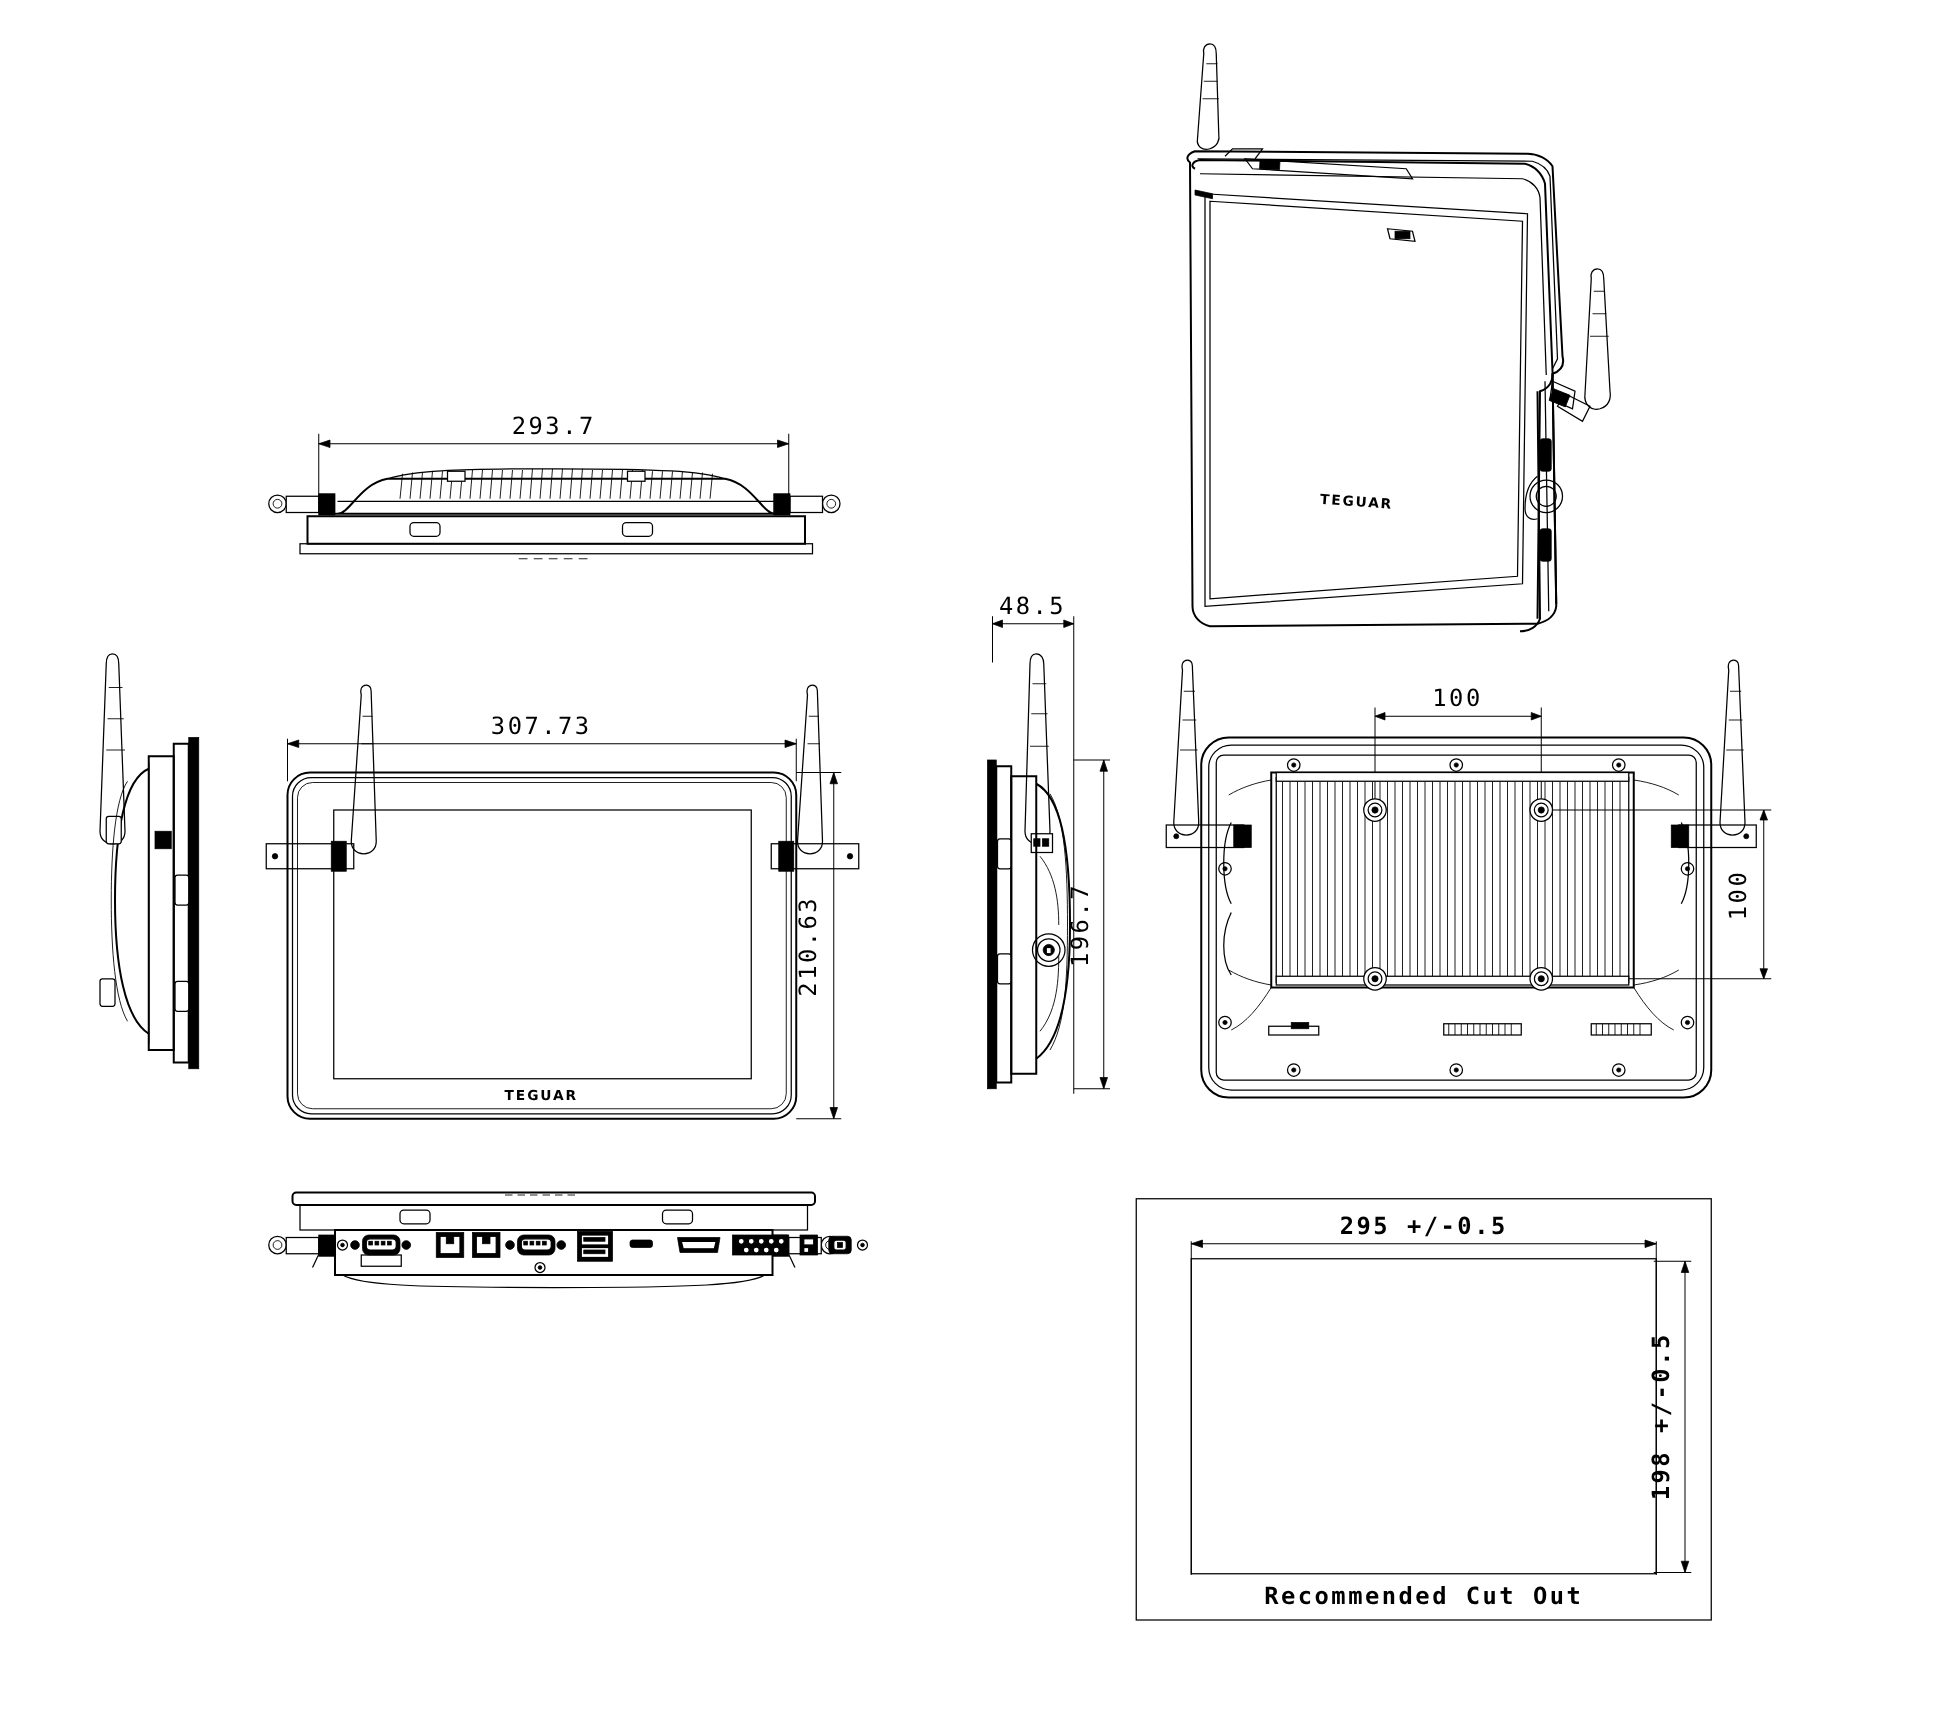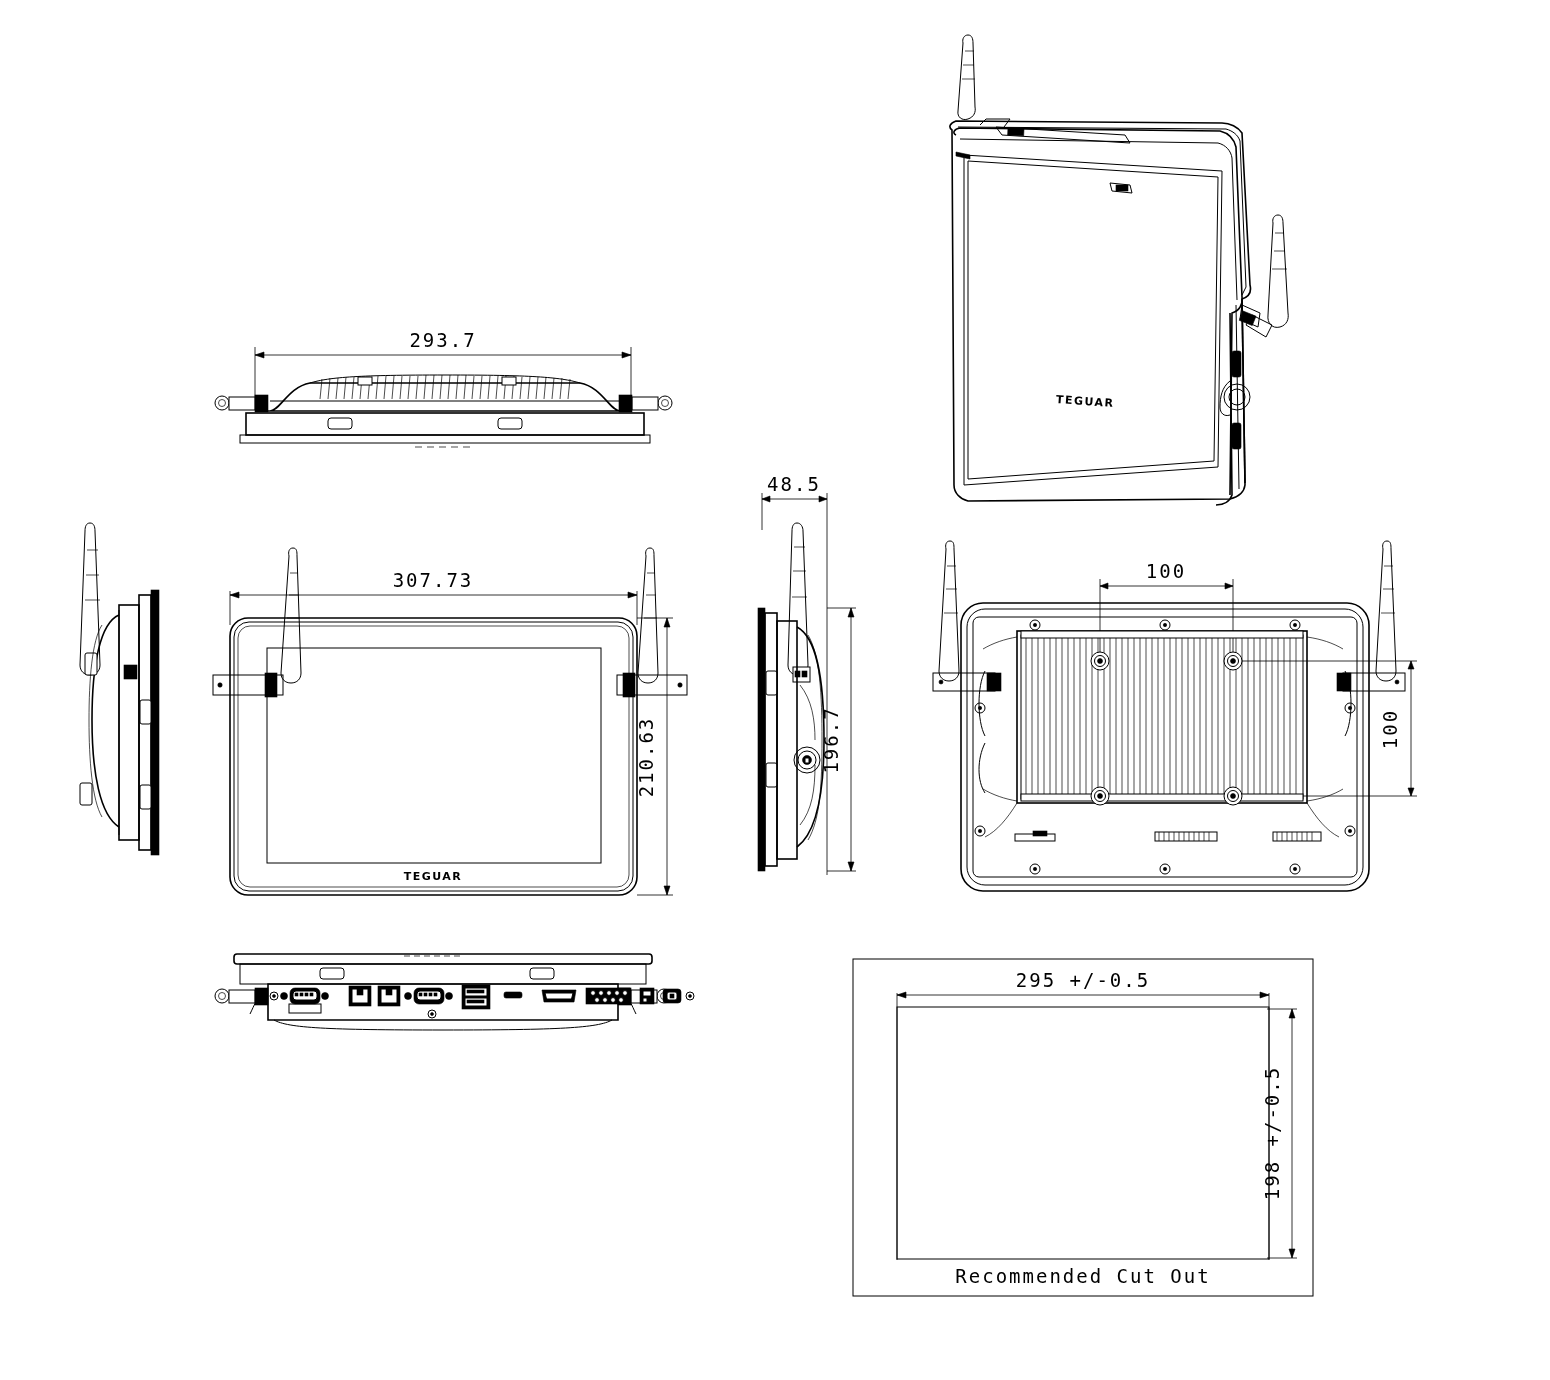--- a/index.html
+++ b/index.html
@@ -185,21 +185,21 @@
         <rect class="lnT" x="33" y="93" width="391" height="261" rx="12"></rect>
       </g>
 
       <g>
         <rect class="ln" x="62" y="115" width="334" height="215"></rect>
       </g>
       <text class="logo" x="228" y="347" text-anchor="middle">TEGUAR</text>
     </svg>
   </div>
 
-  <div class="view" style="left:750px;top:475px;text-decoration:underline;">
+  <div class="view" style="left:782px;top:475px;text-decoration:underline;">
     <svg width="130" height="410" viewBox="0 0 130 410">
 
       <g>
         <line class="dim" x1="12" y1="18" x2="12" y2="55"></line>
         <line class="dim" x1="77" y1="18" x2="77" y2="400"></line>
         <line class="dim" x1="12" y1="24" x2="77" y2="24"></line>
         <path class="fillk" d="M12,24 l8,-3 l0,6 z"></path>
         <path class="fillk" d="M77,24 l-8,-3 l0,6 z"></path>
         <text class="dtxt" x="44" y="16" text-anchor="middle">48.5</text>
       </g>
@@ -236,21 +236,21 @@
         <circle class="ln" cx="57" cy="285" r="13"></circle>
         <circle class="ln" cx="57" cy="285" r="9"></circle>
         <circle class="fillk" cx="57" cy="285" r="4.5"></circle>
         <rect class="fillw" x="55" y="283" width="4" height="5"></rect>
         <path class="lnT" d="M50,210 C62,225 65,245 65,265"></path>
         <path class="lnT" d="M50,350 C62,335 65,315 65,290"></path>
       </g>
     </svg>
   </div>
 
-  <div class="view" style="left:925px;top:531px;">
+  <div class="view" style="left:925px;top:518px;">
     <svg width="500" height="400" viewBox="0 0 500 400">
 
       <g>
         <path class="ln" d="M25,10 C21,10 20,14 21,18 L14,140 C14,146 18,150 24,150 C30,150 34,146 34,140 L29,18 C29,14 29,10 25,10 Z"></path>
         <g class="lnT">
             <line x1="22" y1="35" x2="31" y2="35"></line>
             <line x1="21" y1="58" x2="32" y2="58"></line>
             <line x1="19" y1="82" x2="33" y2="82"></line>
           </g>
         <rect class="ln" x="8" y="142" width="62" height="18"></rect>
@@ -598,21 +598,21 @@
         <circle class="ln" cx="307" cy="382" r="8"></circle>
         <path class="ln" d="M300,366 C292,372 290,382 290,392 C290,398 294,402 300,400"></path>
 
         <path class="ln" d="M312,290 L330,298 L328,312 L310,304 Z"></path>
         <rect class="fillk" x="313" y="296" width="14" height="10" transform="rotate(22 313 296)"></rect>
       </g>
       <text class="logo" x="155" y="390" text-anchor="middle" transform="rotate(4 155 390)">TEGUAR</text>
     </svg>
   </div>
 
-  <div class="view" style="left:849px;top:955px;">
+  <div class="view" style="left:905px;top:955px;font-weight:bold;">
     <svg width="470" height="345" viewBox="0 0 470 345">
       <rect class="ln" x="4" y="4" width="460" height="337"></rect>
 
       <g>
         <line class="dim" x1="48" y1="38" x2="48" y2="305"></line>
         <line class="dim" x1="420" y1="38" x2="420" y2="305"></line>
         <line class="dim" x1="48" y1="40" x2="420" y2="40"></line>
         <path class="fillk" d="M48,40 l9,-3 l0,6 z"></path>
         <path class="fillk" d="M420,40 l-9,-3 l0,6 z"></path>
         <text class="dtxt" x="234" y="32" text-anchor="middle">295 +/-0.5</text>

